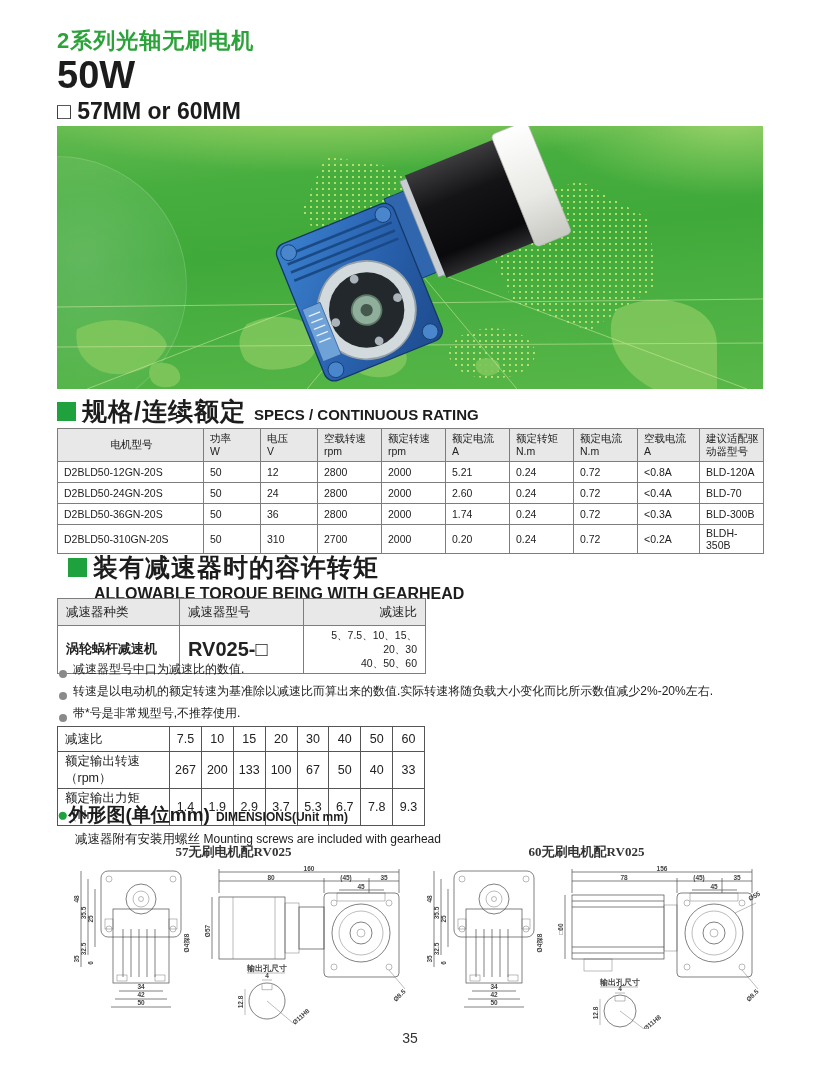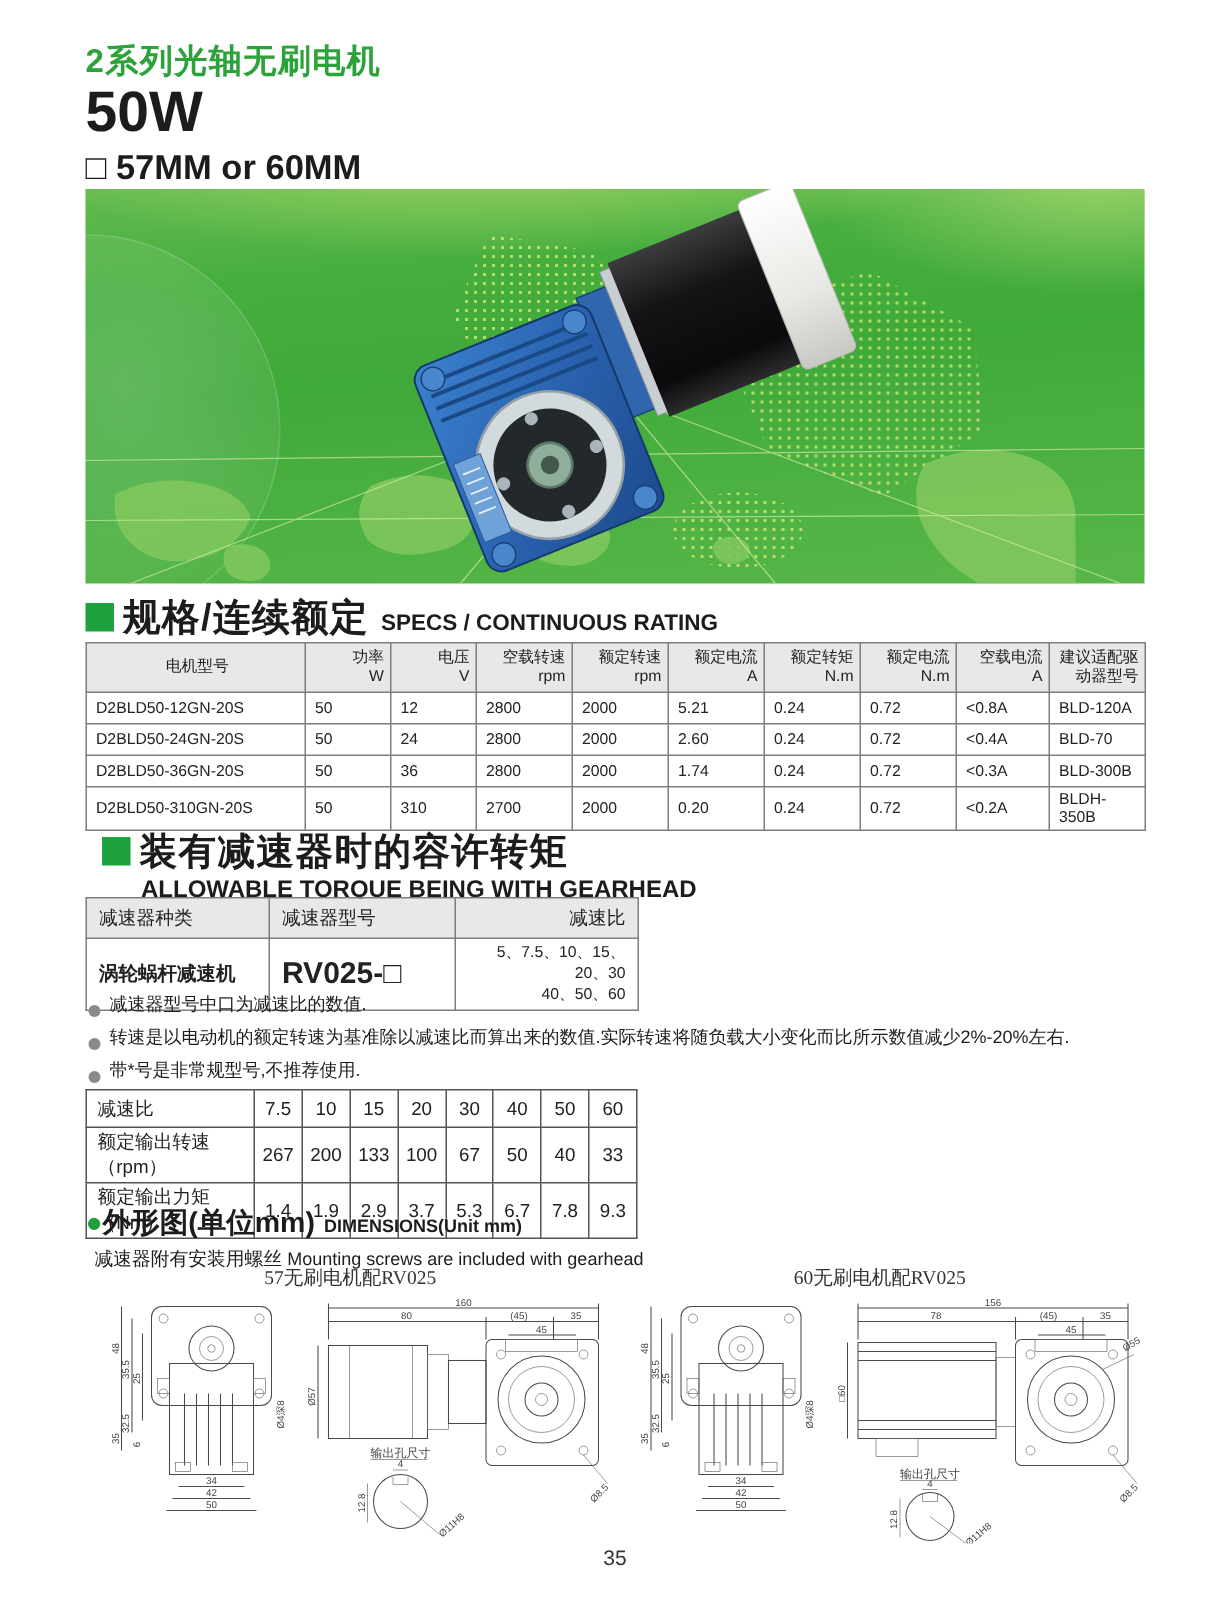--- a/index.html
+++ b/index.html
@@ -36,21 +36,21 @@
   .sec-cn { font-size:25px; font-weight:bold; color:#1c1c1c; letter-spacing:1px; }
   .sec-en { font-size:15px; font-weight:bold; color:#1c1c1c; margin-left:8px; }
   .sec2-wrap { position:absolute; left:68px; top:551px; }
   .sec2-line1 { display:flex; align-items:center; }
   .sec2-en { font-size:16px; font-weight:bold; color:#1c1c1c; margin-left:26px; margin-top:1px; }
 
   
   table { border-collapse:collapse; }
   .spec-table { position:absolute; left:57px; top:428px; width:706px; table-layout:fixed; }
   .spec-table th,.spec-table td { border:1px solid #7d7d7d; font-weight:normal; text-align:left; vertical-align:middle; }
-  .spec-table th { background:#e8e8e8; font-size:10.5px; padding:2px 4px 2px 6px; height:33px; line-height:1.25;text-align:right; }
+  .spec-table th { background:#e8e8e8; font-size:10.5px; padding:2px 4px 2px 6px; height:33px; line-height:1.25; }
   .spec-table th.center { text-align:center; }
   .spec-table td { font-size:10.5px; padding:2px 4px 2px 6px; height:21px; background:#fff; }
 
   .gear-table { position:absolute; left:57px; top:598px; width:368px; table-layout:fixed; }
   .gear-table th,.gear-table td { border:1px solid #7d7d7d; }
   .gear-table th { background:#e8e8e8; font-size:12.5px; font-weight:normal; text-align:left; padding:4px 8px; height:27px; }
   .gear-table th.right { text-align:right; }
   .gear-table td { background:#fff; height:37px; padding:2px 8px; }
   .gt-type { font-size:13px; font-weight:bold; }
   .gt-model { font-size:20px; font-weight:bold; }
@@ -62,25 +62,25 @@
 
   .ratio-table { position:absolute; left:57px; top:726px; width:368px; table-layout:fixed; }
   .ratio-table td { border:1px solid #555; font-size:12.5px; background:#fff; height:25px; text-align:center; padding:1px 2px; }
   .ratio-table td.lbl { text-align:left; padding-left:7px; }
 
   
   .dim-hdr { position:absolute; left:57px; top:802px; }
   .dim-line1 { display:flex; align-items:baseline; }
   .dim-cn { font-size:19px; font-weight:bold; color:#1c1c1c; }
   .dim-en { font-size:12px; font-weight:bold; color:#1c1c1c; margin-left:6px; }
-  .dim-line2 { font-size:12.5px; color:#1c1c1c; margin-top:3px; margin-left:6px; }
+  .dim-line2 { font-size:12.5px; color:#1c1c1c; margin-top:3px; margin-left:18px; }
   .dim-line2 .en { font-size:12px; }
 
   
-  .drawings { position:absolute; left:57px; top:843px; width:706px; height:185px; display:flex; }
+  .drawings { position:absolute; left:57px; top:843px; width:706px; height:185px; display:flex;font-weight:bold; }
   .drawing { width:353px; position:relative; }
   .drw-title { text-align:center; font-size:13px; color:#333; font-family:"Liberation Serif","DejaVu Serif",serif; margin-bottom:2px; }
   .drawing svg { display:block; }
   .drw text { font-size:6.5px; fill:#444; font-family:"Liberation Sans","DejaVu Sans",sans-serif; }
   .drw line, .drw rect, .drw circle, .drw path, .drw ellipse { stroke:#4a4a4a; stroke-width:0.7; fill:none; }
   .drw .thin { stroke-width:0.45; stroke:#6a6a6a; }
 
   .page-num { position:absolute; left:0; right:0; top:1030px; text-align:center; font-size:14px; color:#333; }
 </style>
 </head>

